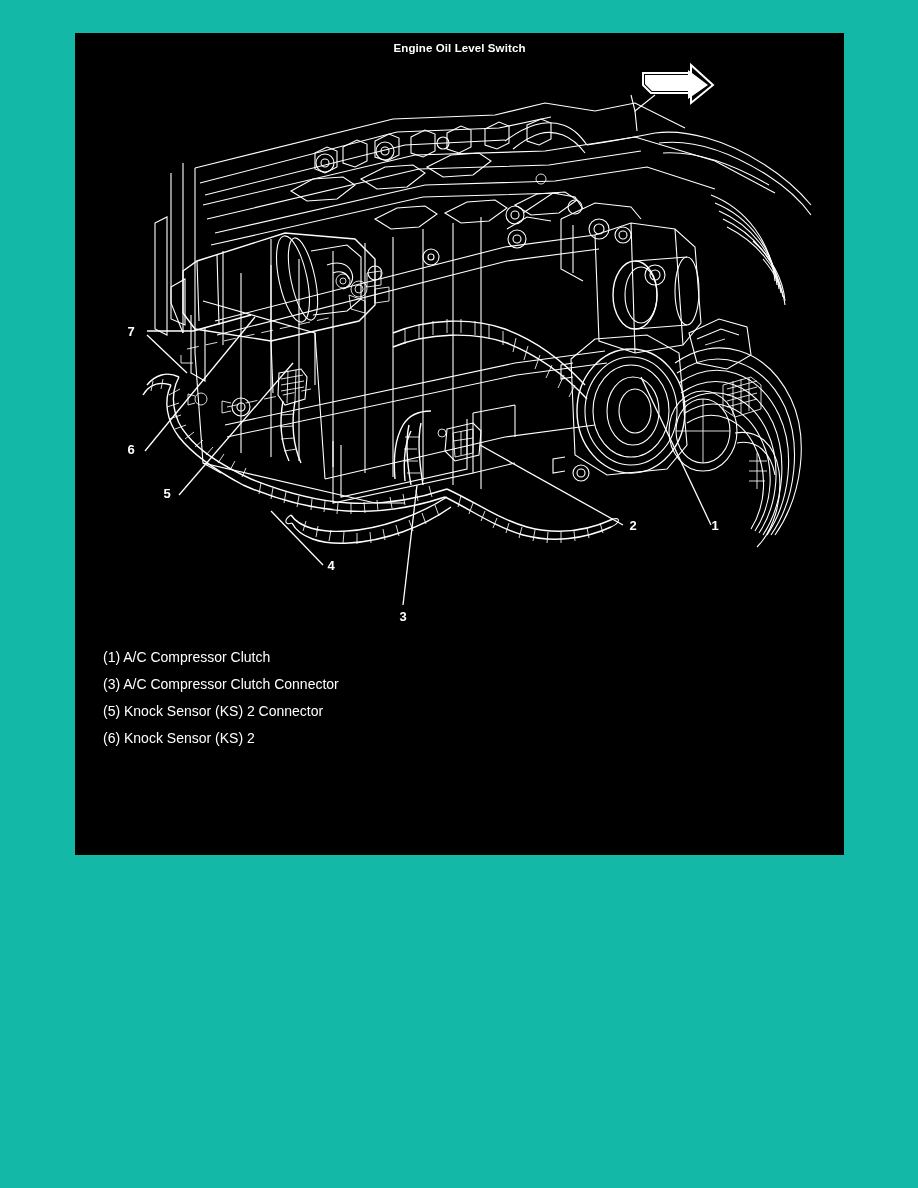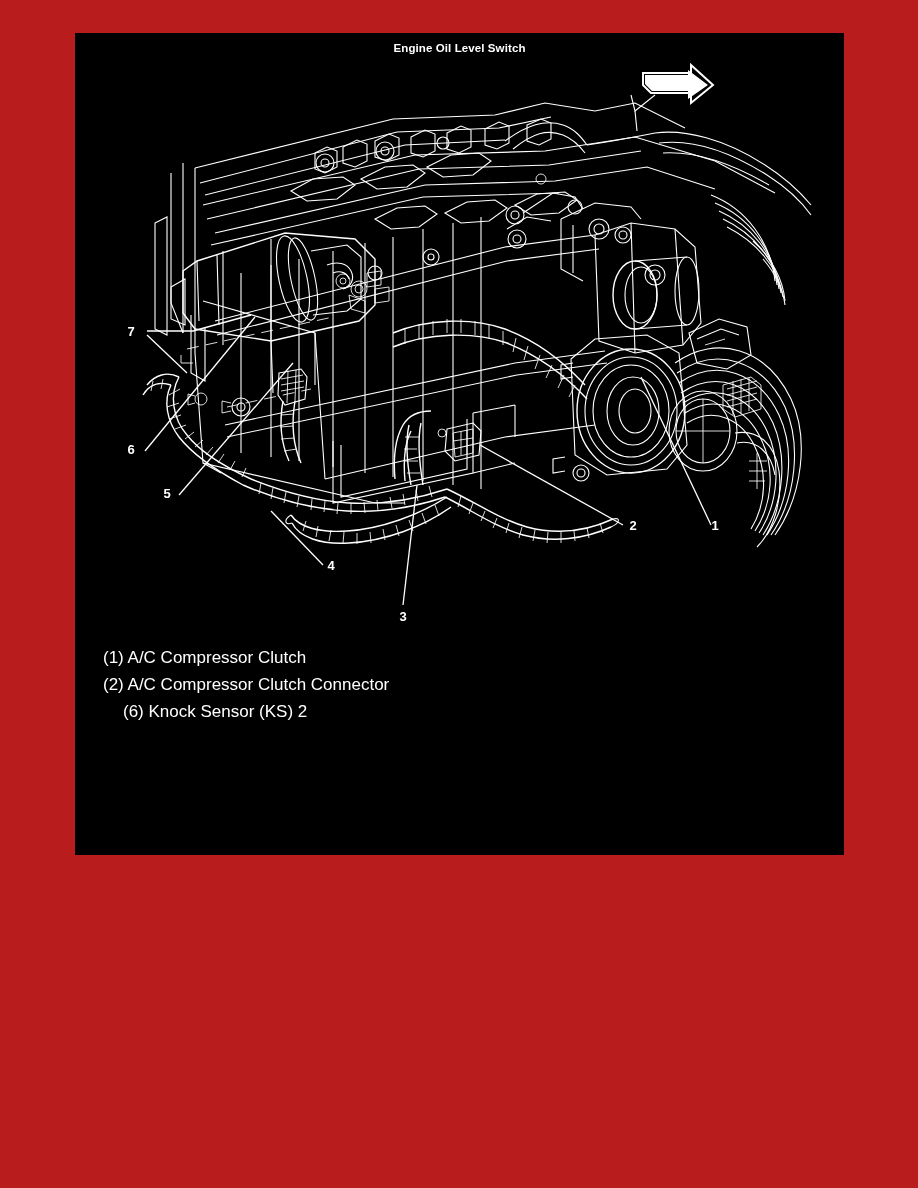--- a/index.html
+++ b/index.html
@@ -13,21 +13,21 @@
     height: 1188px;
     font-family: "Liberation Sans", sans-serif;
     overflow: hidden;
     position: relative;
   }
   #page {
     position: absolute;
     left: 0; top: 0;
     width: 918px;
     height: 1188px;
-    background: #b91c1c;
+    background: #14b8a6;
   }
   
   #figure-panel {
     position: absolute;
     left: 75px;
     top: 33px;
     width: 769px;
     height: 822px;
     background: #000000;
     overflow: hidden;
@@ -54,27 +54,27 @@
   }
   #legend {
     position: absolute;
     left: 28px;
     top: 618px;
     width: 700px;
   }
   .legend-item {
     color: #ffffff;
     font-family: "Liberation Sans", sans-serif;
-    font-size: 17px;
+    font-size: 14px;
     font-weight: normal;
     line-height: 13px;
     white-space: nowrap;
   }
   .legend-item.sp-wide { margin-bottom: 14px; }
-  .legend-item.sp-tight { margin-bottom: 2px; margin-left: 20px; }
+  .legend-item.sp-tight { margin-bottom: 2px; }
   svg { display: block; }
   .ln { fill: none; stroke: #ffffff; }
   .w1 { stroke-width: 1.1; }
   .w12 { stroke-width: 1.4; }
   .w08 { stroke-width: 0.85; }
   .leader { fill: none; stroke: #ffffff; stroke-width: 1.3; }
   .callout-num {
     fill: #ffffff;
     font-family: "Liberation Sans", sans-serif;
     font-size: 13px;
@@ -445,18 +445,19 @@
         <text class="callout-num" x="558" y="497" text-anchor="middle">2</text>
 
         <path class="leader" d="M636,492 L566,344"></path>
         <text class="callout-num" x="640" y="497" text-anchor="middle">1</text>
       </g>
 
     </svg>
 
     <div id="legend">
       <div class="legend-item sp-wide">(1) A/C Compressor Clutch</div>
-      <div class="legend-item sp-wide">(2) A/C Compressor Clutch Connector</div>
+      <div class="legend-item sp-wide">(3) A/C Compressor Clutch Connector</div>
+      <div class="legend-item sp-wide">(5) Knock Sensor (KS) 2 Connector</div>
       <div class="legend-item sp-tight">(6) Knock Sensor (KS) 2</div>
     </div>
 
   </div>
 </div>
 
 </body></html>

